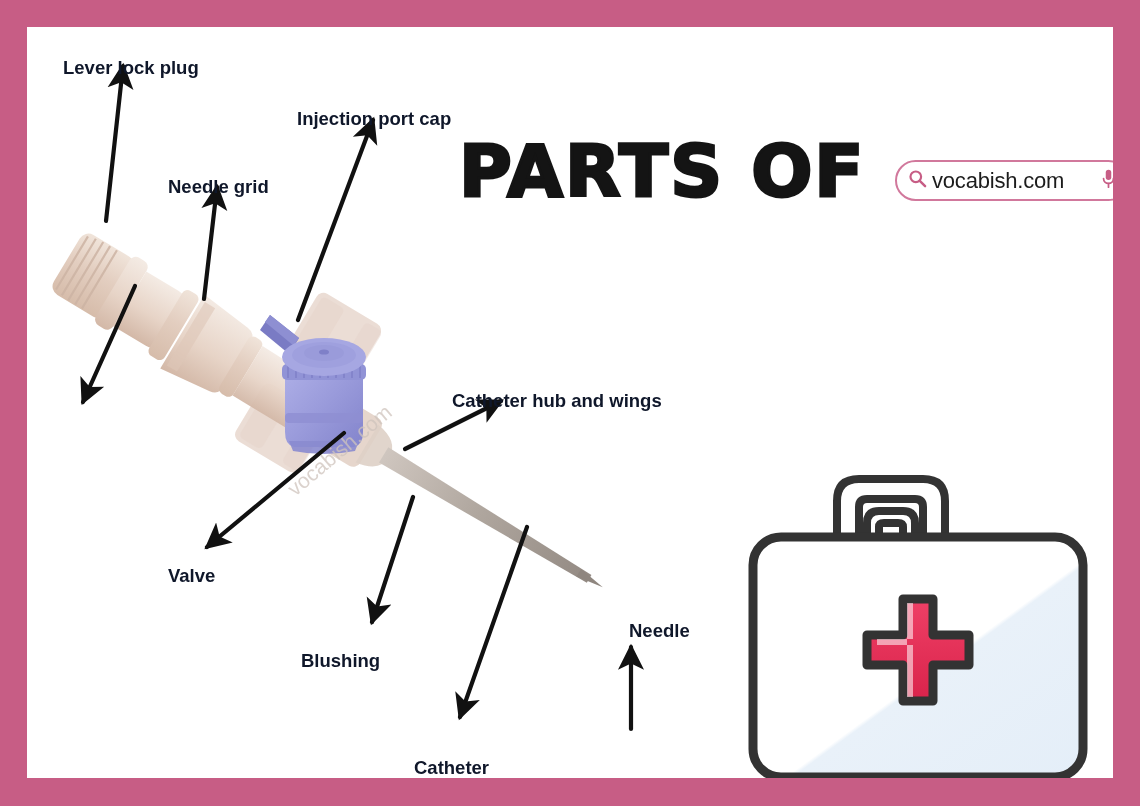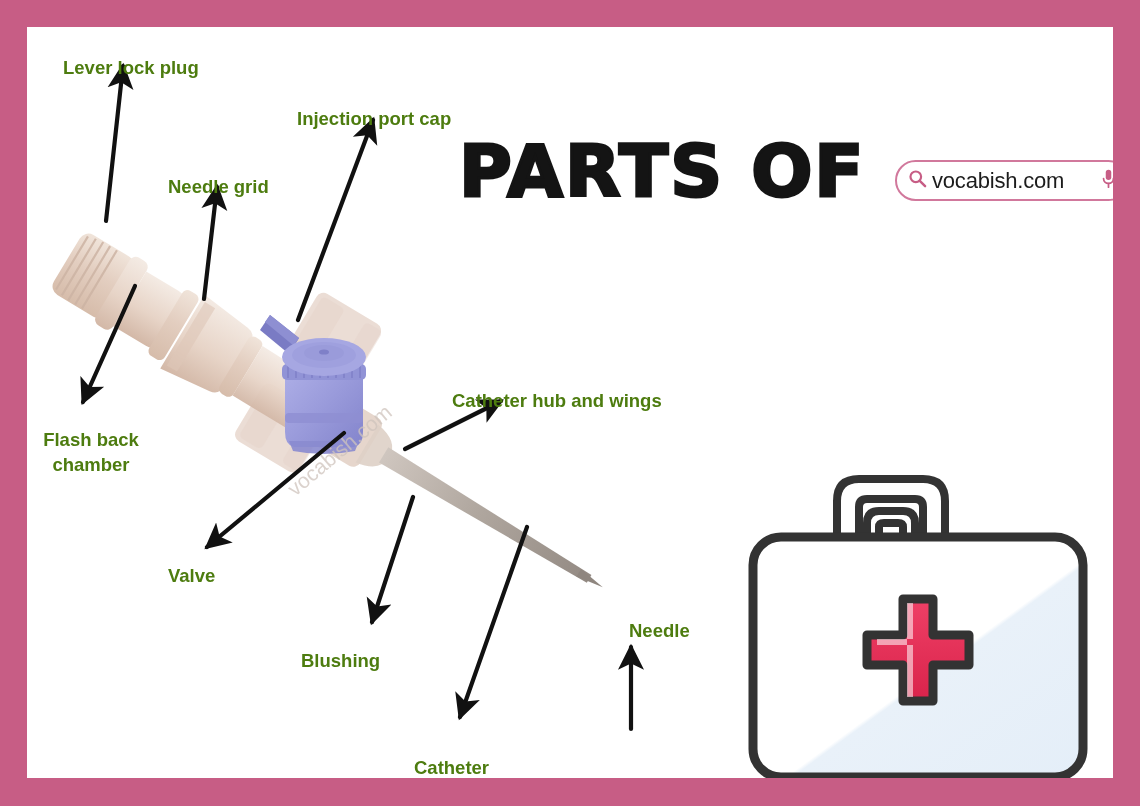--- a/index.html
+++ b/index.html
@@ -67,21 +67,21 @@
     margin-left: 5px;
     white-space: nowrap;
   }
   
   .label {
     position: absolute;
     font-family: "Liberation Sans", sans-serif;
     font-weight: 700;
     font-size: 18.5px;
     line-height: 25px;
-    color: #4d7c0f;
+    color: #0f172a;
     white-space: pre-line;
   }
   
   #art {
     position: absolute;
     left: 0; top: 0;
     width: 1086px;
     height: 751px;
   }
   .wm {
@@ -262,22 +262,20 @@
         </svg>
       </span>
     </div>
 
     <div class="label" style="left:36px;  top:28px;">Lever lock plug</div>
 
     <div class="label" style="left:270px; top:79px;">Injection port cap</div>
 
     <div class="label" style="left:141px; top:147px;">Needle grid</div>
 
-    <div class="label" style="left:2px;   top:400px; width:124px; text-align:center;">Flash back
-chamber</div>
 
     <div class="label" style="left:425px; top:361px;">Catheter hub and wings</div>
 
     <div class="label" style="left:128px; top:536px;margin-left:13px;">Valve</div>
 
     <div class="label" style="left:274px; top:621px;">Blushing</div>
 
     <div class="label" style="left:602px; top:591px;">Needle</div>
 
     <div class="label" style="left:387px; top:728px;">Catheter</div>

